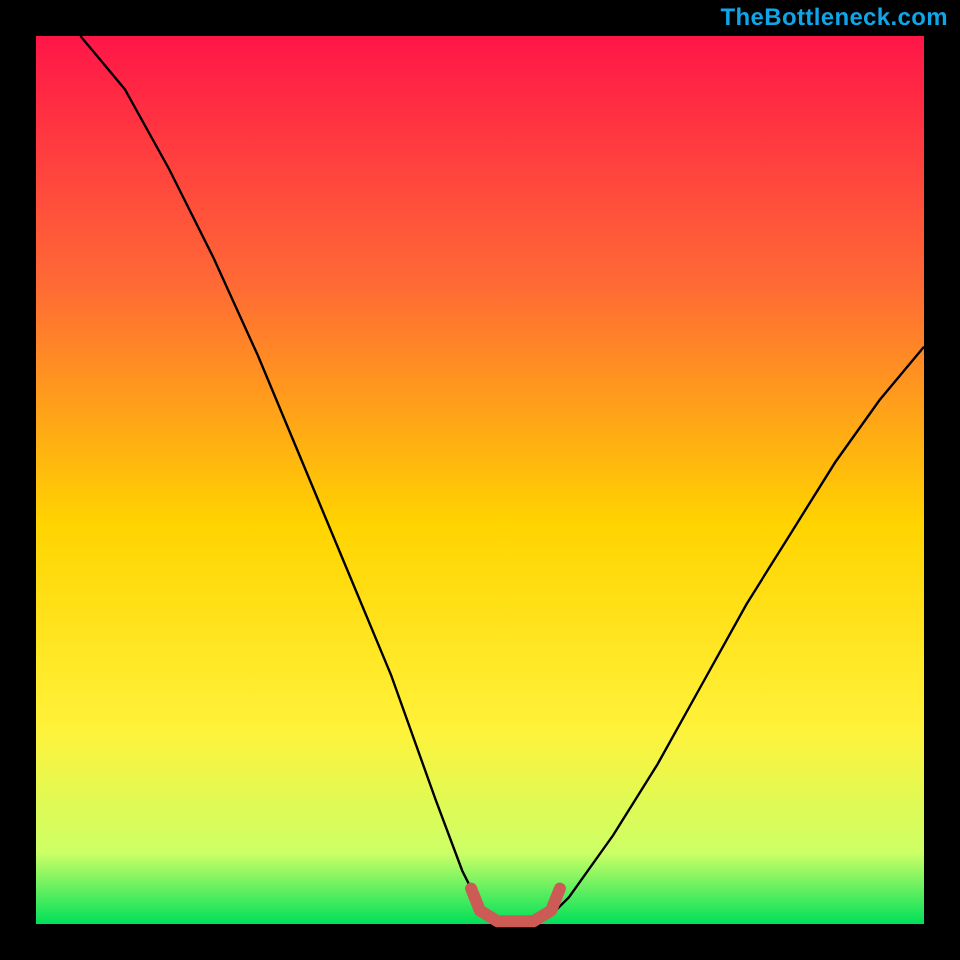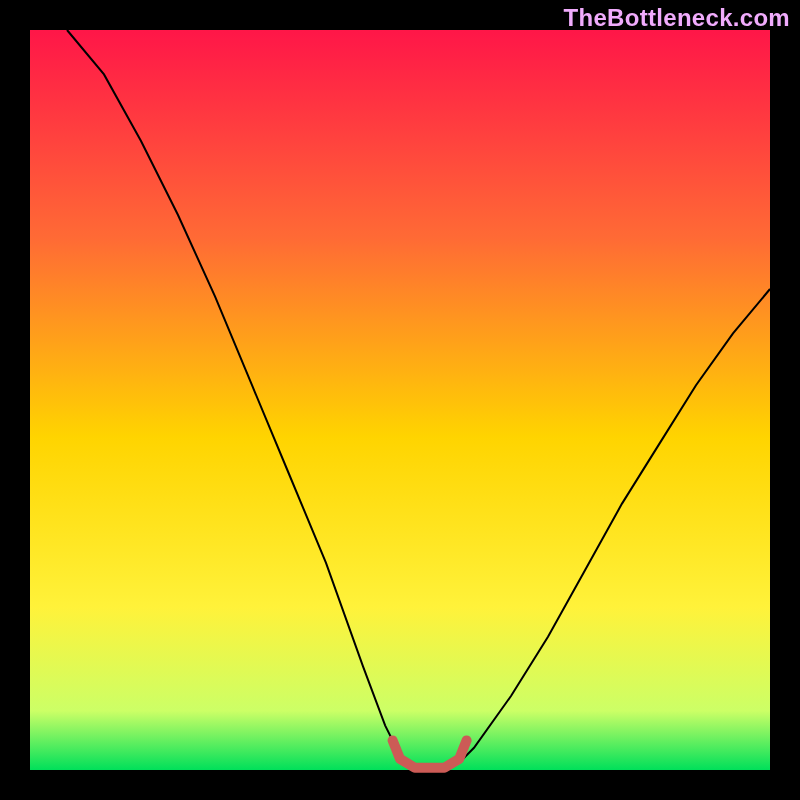--- a/index.html
+++ b/index.html
@@ -14,23 +14,23 @@
   .frame {
     position: relative;
     width: 800px;
     height: 800px;
     background: #000;
   }
   .watermark {
     position: absolute;
     top: 4px;
     right: 10px;
-    font-size: 24px;
+    font-size: 20px;
     font-weight: 600;
-    color: #f0abfc;
+    color: #0ea5e9;
     letter-spacing: 0.3px;
     z-index: 5;
   }
   svg {
     display: block;
   }
 </style>
 </head>
 <body>
 

